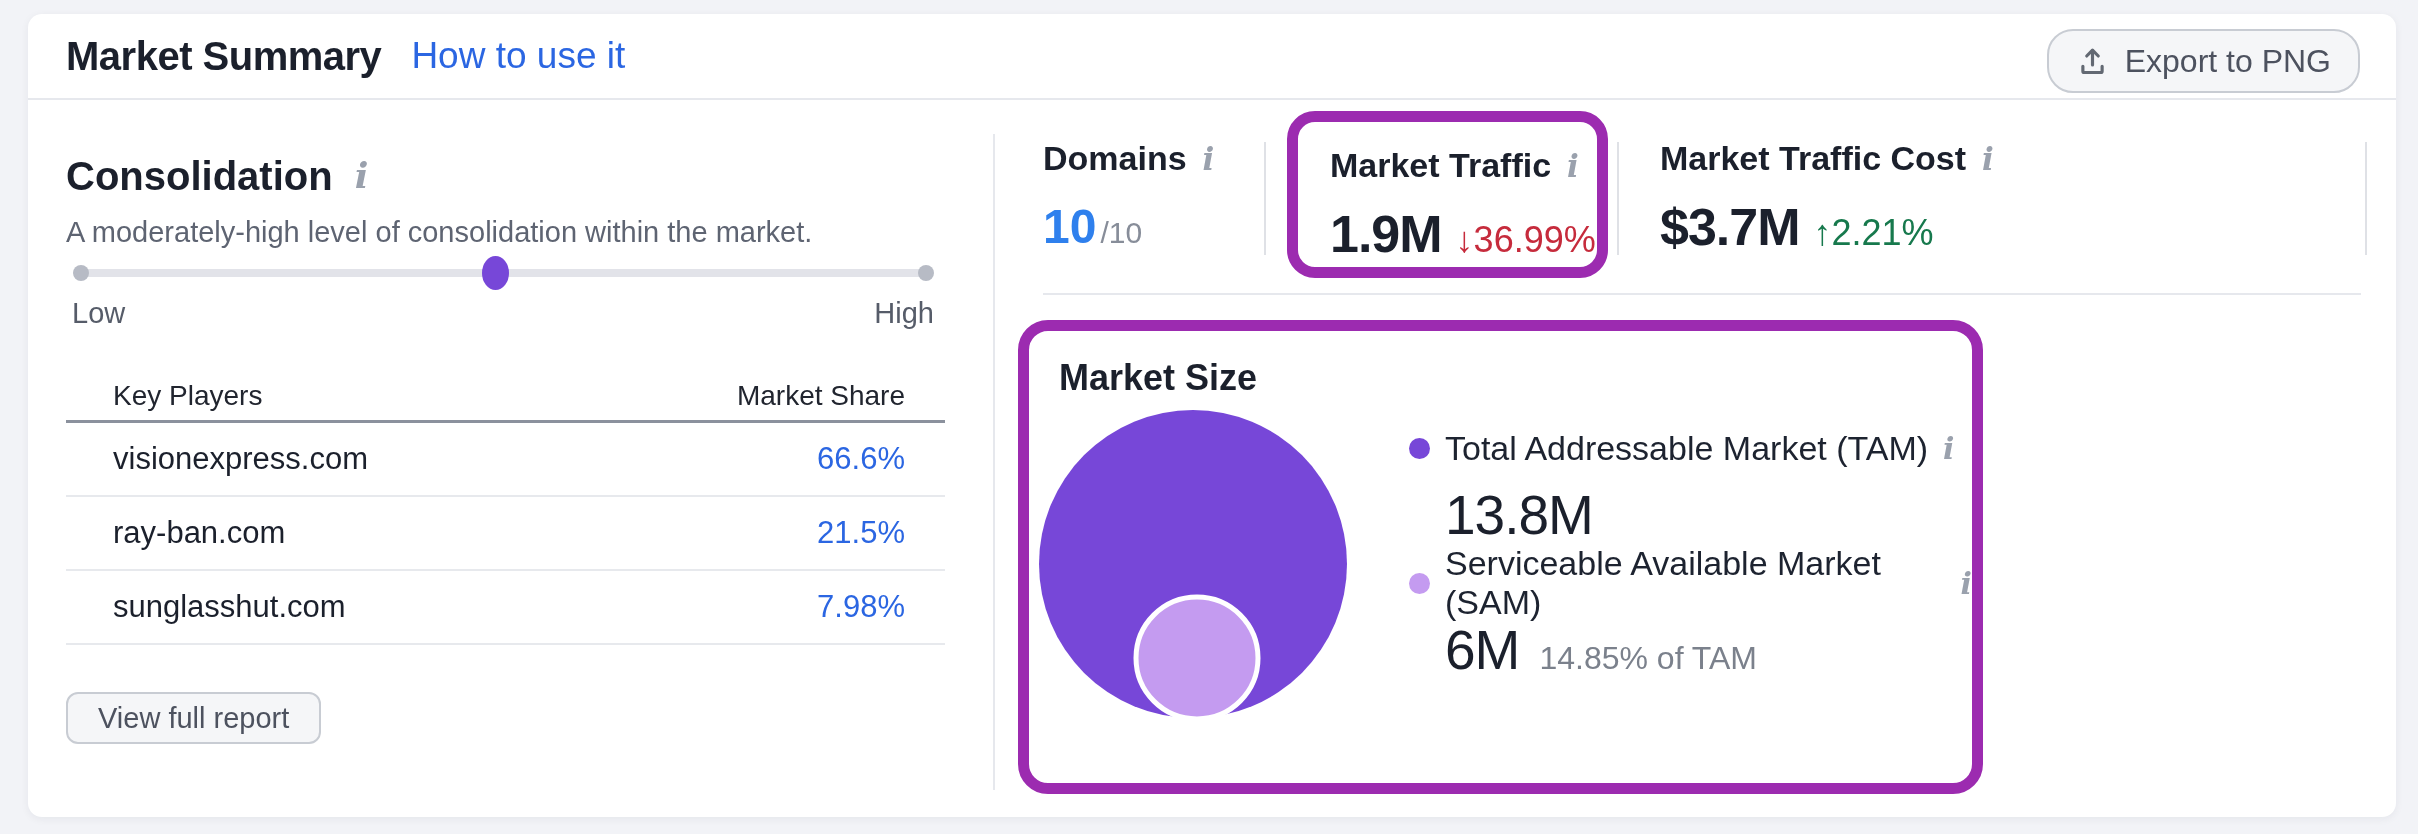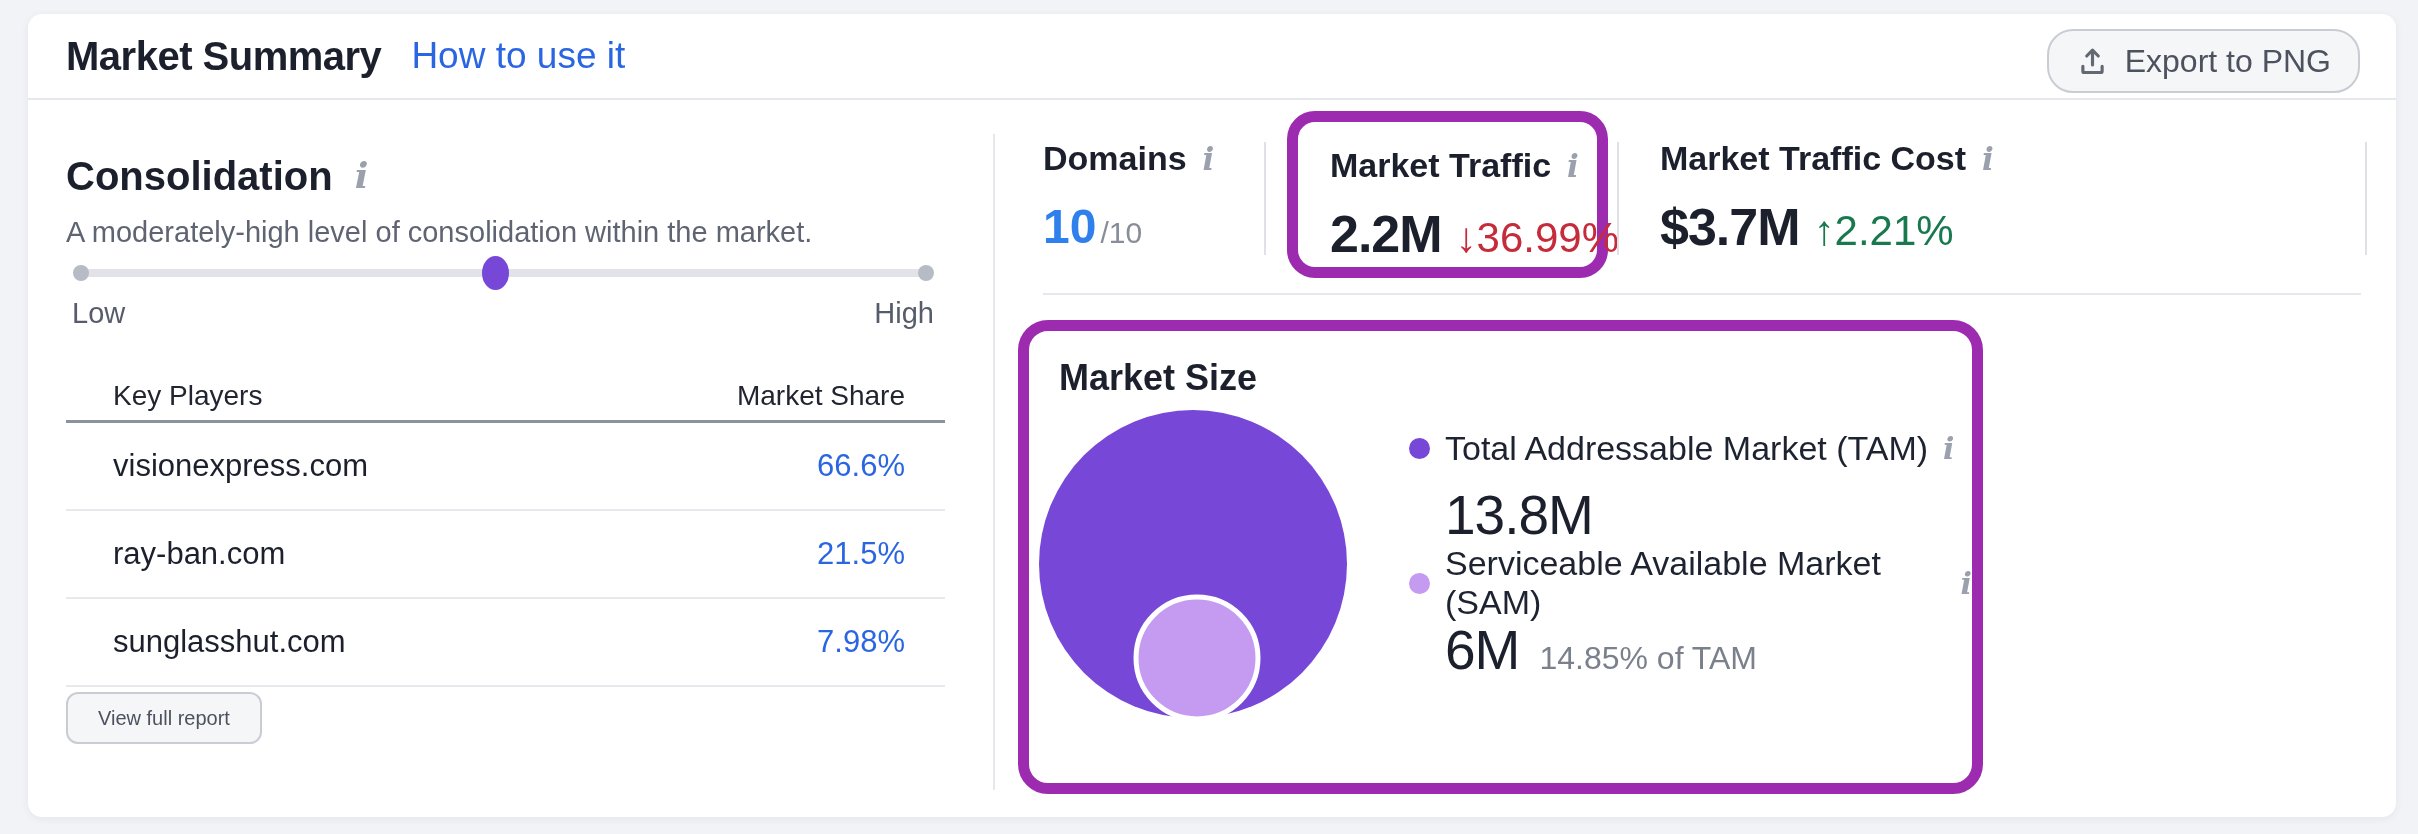--- a/index.html
+++ b/index.html
@@ -35,35 +35,35 @@
   .slider-track{position:absolute;left:0;top:14px;width:100%;height:8px;border-radius:4px;background:var(--track);}
   .slider-dot{position:absolute;top:10px;width:16px;height:16px;border-radius:50%;background:var(--dot);}
   .slider-dot.left{left:-2px;} .slider-dot.right{right:-2px;}
   .slider-thumb{position:absolute;top:1px;width:27px;height:34px;border-radius:50%;background:var(--violet);cursor:grab;}
   .lowhigh-row{position:absolute;left:44px;top:283px;width:862px;display:flex;justify-content:space-between;
        font-size:29px;color:#565c69;}
   
   .kp-table{position:absolute;left:38px;top:357px;width:879px;}
   .kp-head{height:52px;display:flex;justify-content:space-between;align-items:center;
        padding:0 40px 0 47px;font-size:28px;color:#21252f;border-bottom:3px solid var(--table-underline);}
-  .kp-row{height:88px;display:flex;justify-content:space-between;align-items:center;
+  .kp-row{height:74px;display:flex;justify-content:space-between;align-items:center;
        padding:0 40px 0 47px;border-bottom:2px solid #e7e9ed;font-size:31px;}
   .kp-domain{color:var(--dark);}
   .kp-share{color:var(--blue-link);cursor:pointer;}
   .view-report-btn{position:absolute;left:38px;top:678px;height:52px;display:flex;align-items:center;
        padding:0 30px;background:var(--btn-bg);border:2px solid var(--btn-border);border-radius:12px;
-       font-size:20px;color:var(--btn-text);cursor:pointer;}
+       font-size:29px;color:var(--btn-text);cursor:pointer;}
   .col-divider{position:absolute;left:965px;top:120px;width:2px;height:656px;background:var(--divider);}
   
   .stat-label-row{display:flex;align-items:baseline;gap:16px;}
   .stat-label{font-size:34px;font-weight:700;color:var(--dark);line-height:40px;}
   .stat-label-row .info-i{font-size:31px;}
   .stat-value-row{margin-top:21px;display:flex;align-items:baseline;gap:14px;}
   .stat-big{font-size:52px;font-weight:700;color:var(--dark);line-height:56px;letter-spacing:-1px;}
-  .delta{font-size:42px;font-weight:400;}
+  .delta{font-size:36px;font-weight:400;}
   .delta.down{color:var(--red);} .delta.up{color:var(--green);}
   .domains-block{position:absolute;left:1015px;top:124px;}
   .domains-value{font-size:48px;font-weight:700;color:var(--blue-bright);line-height:56px;}
   .domains-total{font-size:30px;color:#878d99;}
   .stat-divider{position:absolute;width:2px;height:113px;top:128px;background:#dfe1e6;}
   .sd1{left:1236px;} .sd2{left:1589px;} .sd3{left:2337px;}
   .mt-box{position:absolute;left:1259px;top:97px;width:321px;height:167px;background:#fff;
        border:11px solid var(--accent-purple);border-radius:28px;padding:23px 0 0 32px;}
   .mtc-block{position:absolute;left:1632px;top:124px;}
   .stats-h-divider{position:absolute;left:1015px;top:279px;width:1318px;height:2px;background:var(--divider);}
@@ -154,21 +154,21 @@
   </div>
 
   <div class="stat-divider sd1"></div>
 
   <div class="mt-box">
     <div class="stat-label-row">
       <span class="stat-label">Market Traffic</span>
       <span class="info-i">i</span>
     </div>
     <div class="stat-value-row">
-      <span class="stat-big">2.2M</span>
+      <span class="stat-big">1.9M</span>
       <span class="delta down">↓36.99%</span>
     </div>
   </div>
 
   <div class="stat-divider sd2"></div>
 
   <div class="mtc-block">
     <div class="stat-label-row">
       <span class="stat-label">Market Traffic Cost</span>
       <span class="info-i">i</span>

